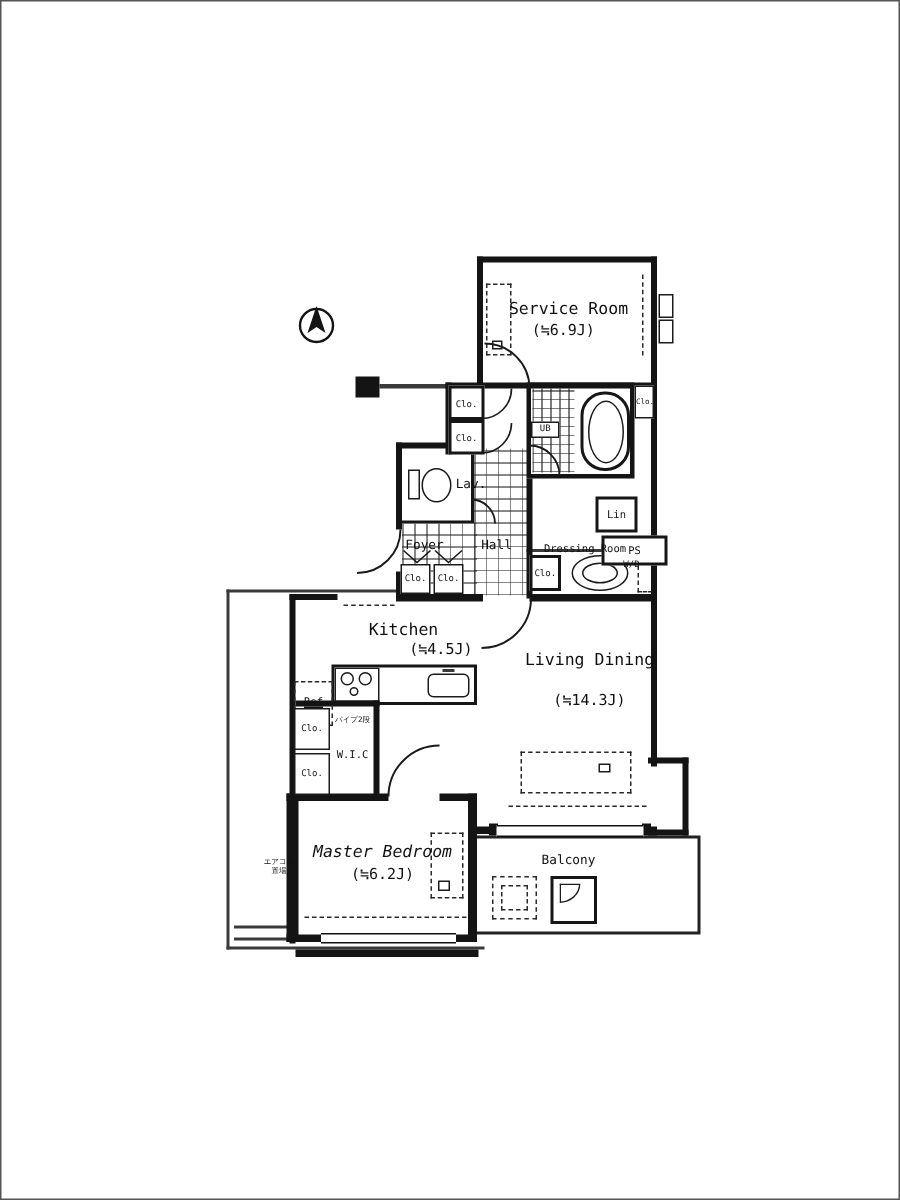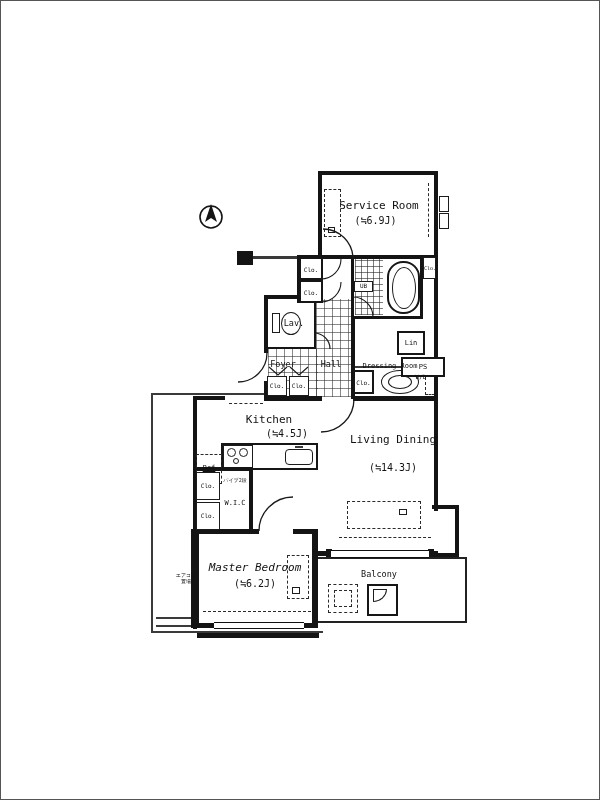--- a/index.html
+++ b/index.html
@@ -100,39 +100,39 @@
   <div class="abs b1" style="left:387px;top:374px;width:24px;height:14px;border-radius:50%;"></div>
   <div class="abs lbl f6" style="left:406px;top:372px;width:28px;"><span>W/D</span></div>
   <div class="abs dashed" style="left:424px;top:366px;width:10px;height:28px;"></div>
 
   <div class="abs b2 lbl f6" style="left:298px;top:256px;width:24px;height:23px;padding-top:7px;"><span>Clo.</span></div>
   <div class="abs b2 lbl f6" style="left:298px;top:279px;width:24px;height:23px;padding-top:7px;"><span>Clo.</span></div>
 
   <div class="abs b2" style="left:265px;top:296px;width:50px;height:52px;"></div>
   <div class="abs b1" style="left:271px;top:312px;width:8px;height:20px;"></div>
   <div class="abs b1" style="left:280px;top:311px;width:20px;height:23px;border-radius:50%;"></div>
-  <div class="abs lbl f8" style="left:276px;top:317px;width:34px;"><span>Lav.</span></div>
+  <div class="abs lbl f8" style="left:296px;top:317px;width:34px;"><span>Lav.</span></div>
 
   <div class="abs lbl f8" style="left:262px;top:358px;width:40px;"><span>Foyer</span></div>
   <div class="abs lbl f8" style="left:312px;top:358px;width:36px;"><span>Hall</span></div>
   <div class="abs b1 lbl f6" style="left:266px;top:375px;width:20px;height:20px;padding-top:5px;"><span>Clo.</span></div>
   <div class="abs b1 lbl f6" style="left:288px;top:375px;width:20px;height:20px;padding-top:5px;"><span>Clo.</span></div>
 
   <div class="abs lbl f7" style="left:352px;top:349px;width:74px;"><span>Dressing Room</span></div>
 
   <div class="abs lbl f11" style="left:322px;top:198px;width:112px;"><span>Service Room</span></div>
   <div class="abs lbl f10" style="left:322px;top:213px;width:105px;"><span>(≒6.9J)</span></div>
   <div class="abs dashed" style="left:323px;top:188px;width:17px;height:48px;"></div>
   <div class="abs b1" style="left:327px;top:226px;width:7px;height:6px;"></div>
   <div class="abs dashedv" style="left:427px;top:182px;width:1px;height:54px;"></div>
   <div class="abs b1" style="left:438px;top:195px;width:10px;height:16px;"></div>
   <div class="abs b1" style="left:438px;top:212px;width:10px;height:16px;"></div>
 
   <div class="abs lbl f11" style="left:222px;top:412px;width:92px;"><span>Kitchen</span></div>
-  <div class="abs lbl f10" style="left:240px;top:426px;width:92px;"><span>(≒4.5J)</span></div>
+  <div class="abs lbl f10" style="left:222px;top:426px;width:92px;text-align:right;"><span>(≒4.5J)</span></div>
   <div class="abs dashedh" style="left:228px;top:402px;width:34px;height:1px;"></div>
   <div class="abs b2 nb" style="left:220px;top:442px;width:97px;height:27px;"></div>
   <div class="abs b1" style="left:222px;top:444px;width:30px;height:23px;"></div>
   <div class="abs b1" style="left:226px;top:447px;width:9px;height:9px;border-radius:50%;"></div>
   <div class="abs b1" style="left:238px;top:447px;width:9px;height:9px;border-radius:50%;"></div>
   <div class="abs b1" style="left:232px;top:457px;width:6px;height:6px;border-radius:50%;"></div>
   <div class="abs b1" style="left:284px;top:448px;width:28px;height:16px;border-radius:4px;"></div>
   <div class="abs thin" style="left:294px;top:445px;width:8px;height:2px;"></div>
   <div class="abs dashed lbl f7" style="left:195px;top:441px;width:26px;height:30px;padding-top:9px;"><span>Ref</span></div>
 

